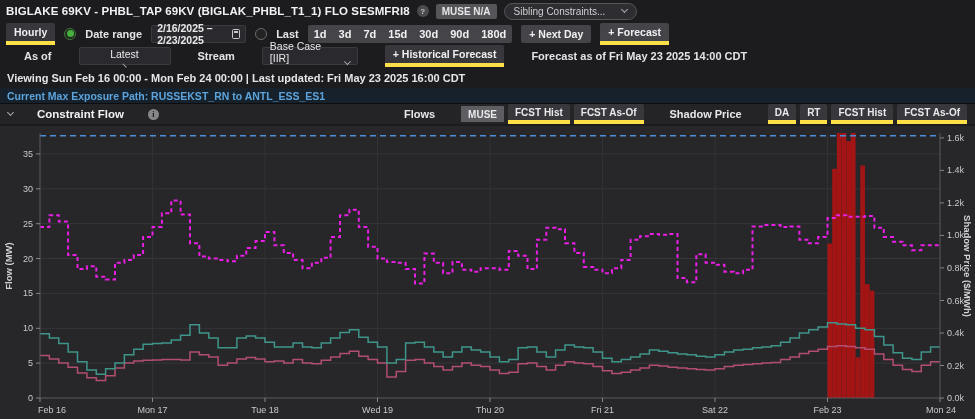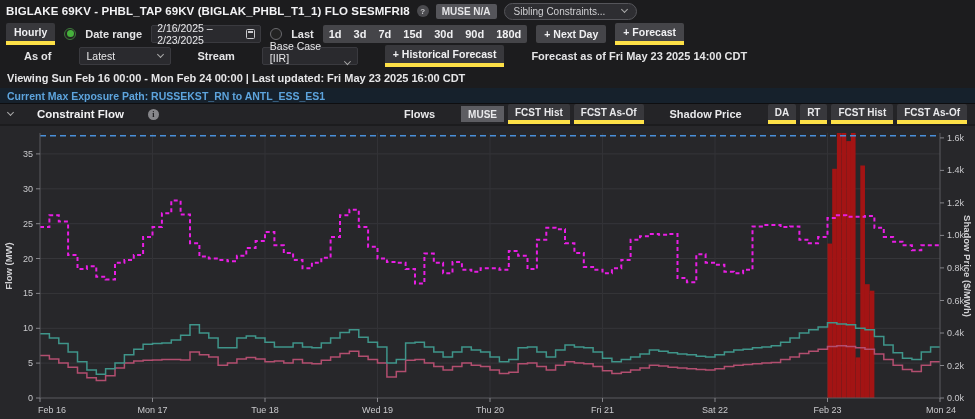--- a/index.html
+++ b/index.html
@@ -28,29 +28,29 @@
           transform:rotate(45deg); display:inline-block; margin-top:-3px; }
   .radio { width:12px; height:12px; border-radius:50%; border:1px solid #6a6a6e; background:#222;
            display:inline-flex; align-items:center; justify-content:center; }
   .radio.on { border-color:#3d7a3a; }
   .radio.on i { width:7px; height:7px; border-radius:50%; background:#46b13c; display:block; }
   .field { background:#2a2a2e; border:1px solid #3a3a3f; border-radius:2px; color:#e8e8ea;
            display:inline-flex; align-items:center; }
   .lbl { font-weight:bold; color:#e4e4e6; }
   
   .controls { height:23px; padding:0 6px; gap:9px; }
-  .datefield { width:110px; height:18px; padding:0 5px; justify-content:space-between; font-size:10.5px; }
+  .datefield { width:95px; height:18px; padding:0 5px; justify-content:space-between; font-size:10.5px;font-weight:bold; }
   .cal { width:10px; height:10px; border:1.4px solid #c9c9cc; border-radius:1.5px; position:relative; }
   .cal:before { content:""; position:absolute; left:1px; right:1px; top:1.5px; height:1.6px; background:#c9c9cc; }
   .seg { display:flex; background:#454549; border-radius:2px; }
   .seg span { padding:3px 6px; font-size:11px; font-weight:bold; color:#f0f0f2; }
   
   .asofrow { height:22px; padding:0 24px; gap:27px; }
   .select { height:18px; padding:0 7px; gap:8px; font-size:10.5px; justify-content:space-between; }
-  .sel-asof { width:92px; } .sel-stream { width:96px;align-items:flex-end; }
+  .sel-asof { width:92px;flex-direction:column; } .sel-stream { width:96px;align-items:flex-end; }
   
   .viewing { height:21px; padding:0 7px; font-weight:bold; color:#e6e6e8; }
   .exposure { height:15px; padding:0 7px; background:#16212c; color:#5da4dd; font-weight:bold; font-size:10.5px; }
   
   .sechdr { height:21px; padding:0 8px; background:#242427; gap:24px; border-top:1px solid #0e0e10; }
   .sectitle { font-weight:bold; font-size:11.5px; color:#f2f2f4; }
   .iicon { width:11px; height:11px; border-radius:50%; background:#86868a; color:#1c1c1e;
            font-size:8px; font-weight:bold; font-family:"Liberation Serif",serif;
            display:flex; align-items:center; justify-content:center; }
   .sechdr .spacer { flex:1; }

